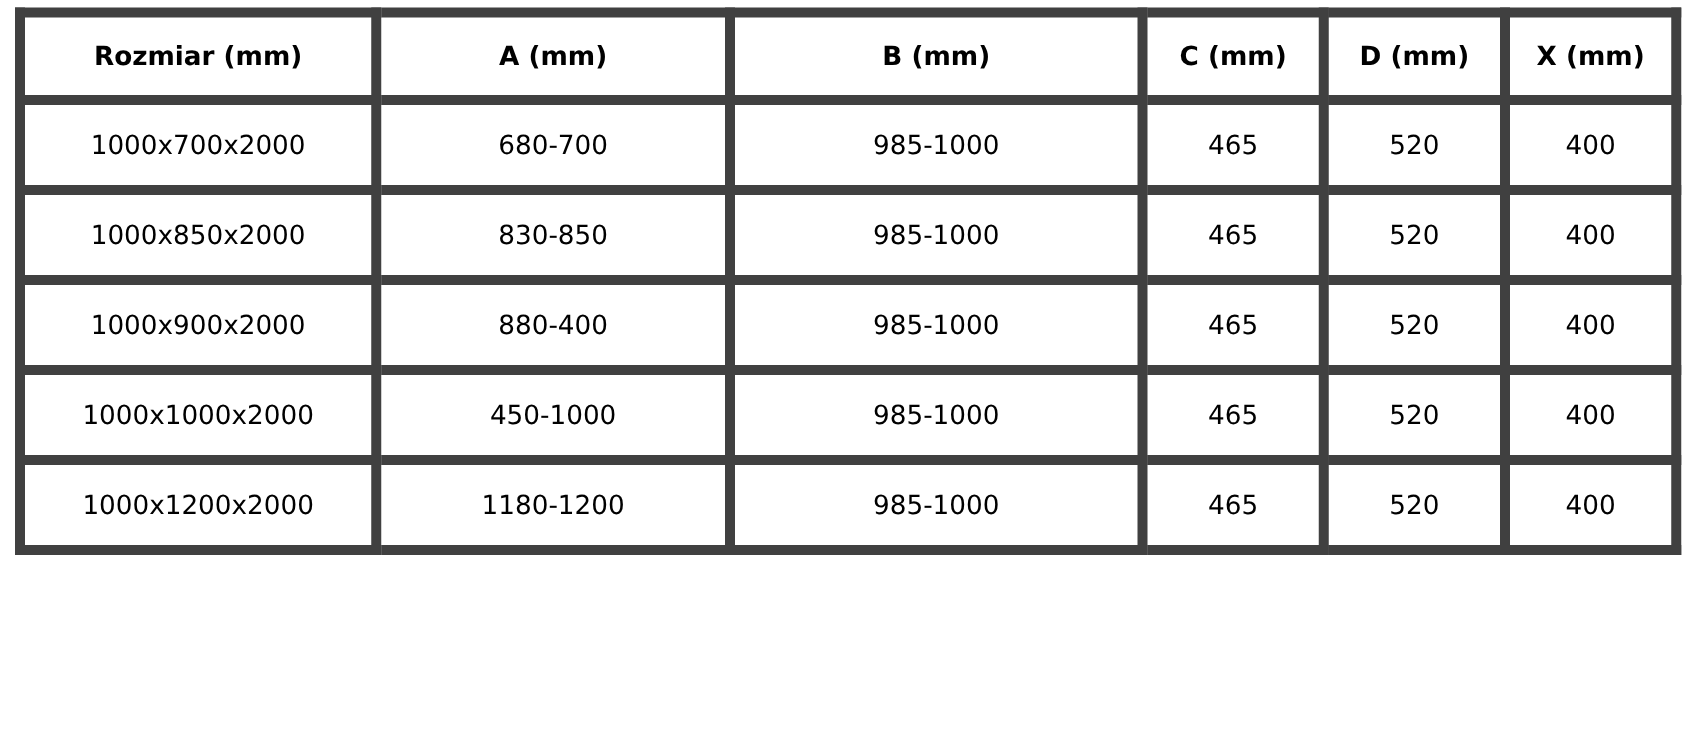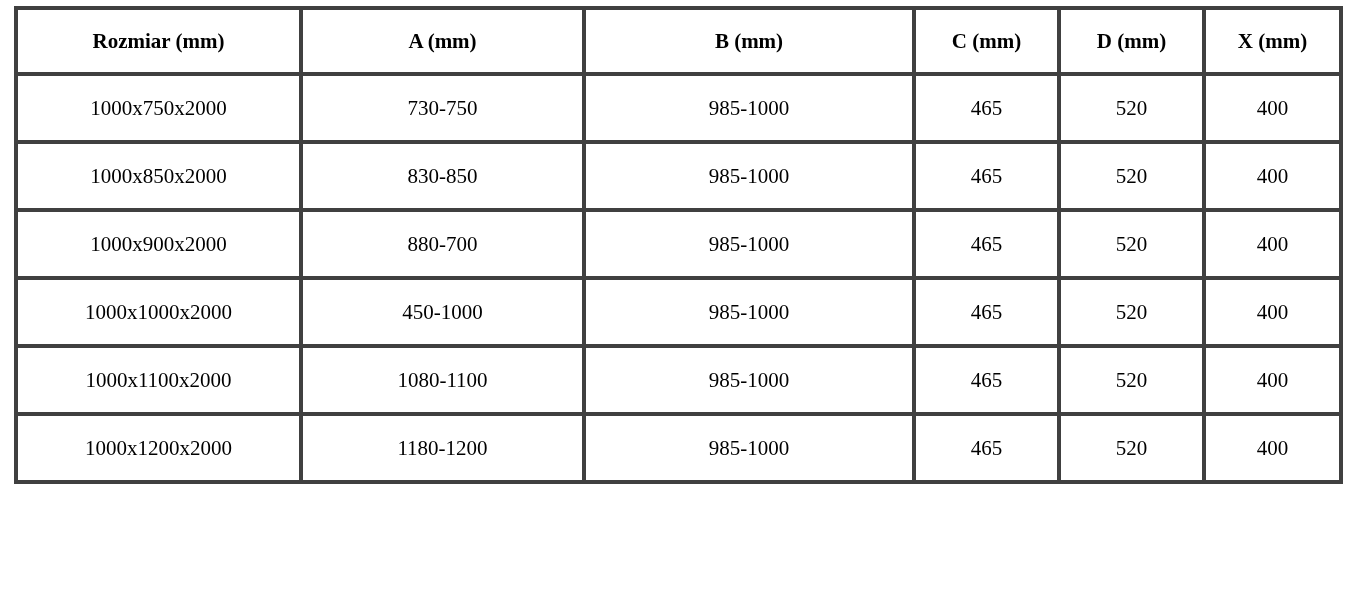--- a/index.html
+++ b/index.html
@@ -23,29 +23,28 @@
     justify-content: center;
   }
   table.dim-table {
     border-collapse: collapse;
     width: 1325px;
     margin-top: 6px;
     table-layout: fixed;
   }
   table.dim-table td,
   table.dim-table th {
-    border: 4px solid #404040;
+    border: 8px solid #404040;
     text-align: center;
     vertical-align: middle;
     font-size: 21px;
     height: 64px;
     padding: 0 4px;
     color: #000000;
     font-weight: normal;
-    font-family: Liberation Serif, serif;
   }
   table.dim-table thead th {
     font-weight: bold;
     font-size: 21px;
     height: 62px;
   }
   
   col.c0 { width: 285px; }
   col.c1 { width: 283px; }
   col.c2 { width: 330px; }
@@ -71,54 +70,46 @@
         <th>Rozmiar (mm)</th>
         <th>A (mm)</th>
         <th>B (mm)</th>
         <th>C (mm)</th>
         <th>D (mm)</th>
         <th>X (mm)</th>
       </tr>
     </thead>
     <tbody>
       <tr>
-        <td>1000x750x2000</td>
-        <td>730-750</td>
+        <td>1000x700x2000</td>
+        <td>680-700</td>
         <td>985-1000</td>
         <td>465</td>
         <td>520</td>
         <td>400</td>
       </tr>
       <tr>
         <td>1000x850x2000</td>
         <td>830-850</td>
         <td>985-1000</td>
         <td>465</td>
         <td>520</td>
         <td>400</td>
       </tr>
       <tr>
         <td>1000x900x2000</td>
-        <td>880-700</td>
+        <td>880-400</td>
         <td>985-1000</td>
         <td>465</td>
         <td>520</td>
         <td>400</td>
       </tr>
       <tr>
         <td>1000x1000x2000</td>
         <td>450-1000</td>
-        <td>985-1000</td>
-        <td>465</td>
-        <td>520</td>
-        <td>400</td>
-      </tr>
-      <tr>
-        <td>1000x1100x2000</td>
-        <td>1080-1100</td>
         <td>985-1000</td>
         <td>465</td>
         <td>520</td>
         <td>400</td>
       </tr>
       <tr>
         <td>1000x1200x2000</td>
         <td>1180-1200</td>
         <td>985-1000</td>
         <td>465</td>

